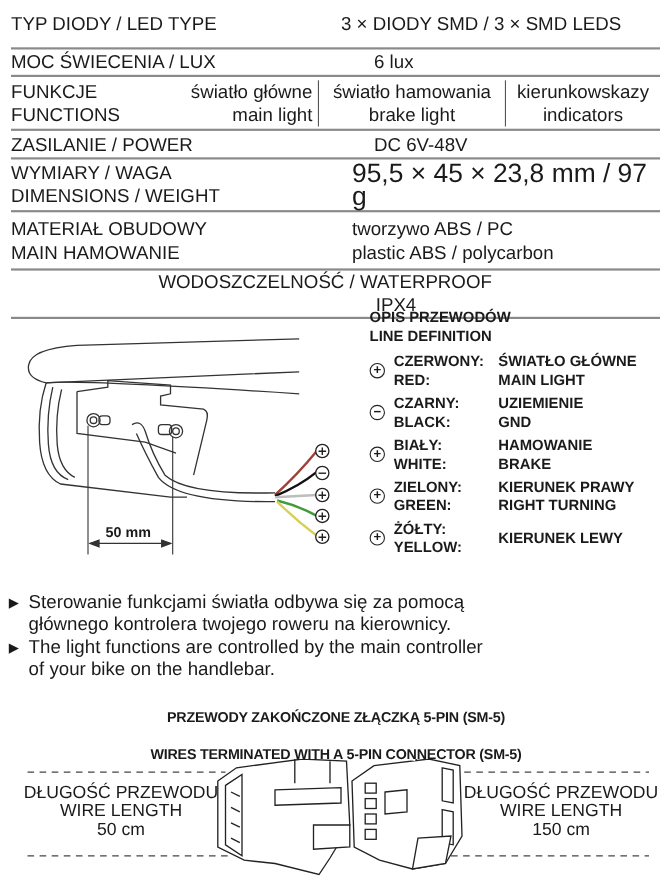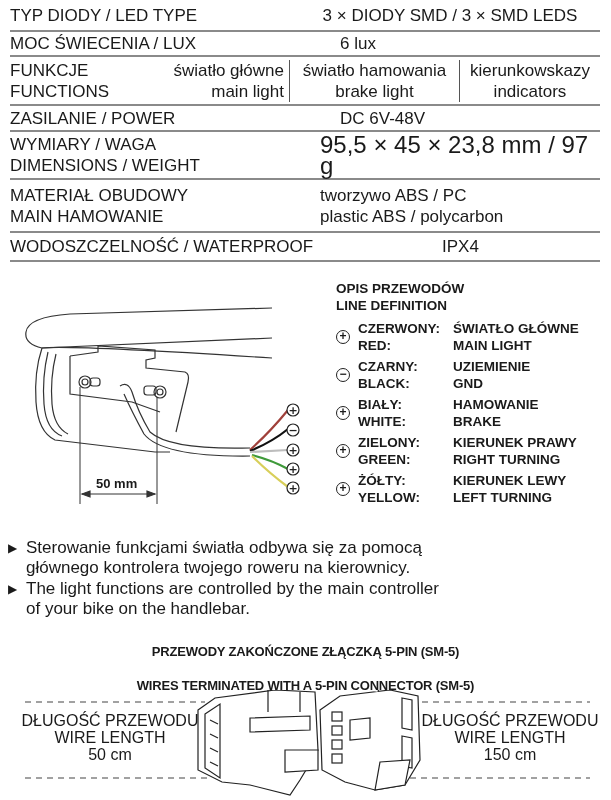--- a/index.html
+++ b/index.html
@@ -3,28 +3,28 @@
 <meta charset="utf-8">
 <style>
   * { box-sizing: border-box; margin: 0; padding: 0; }
   html, body { width: 611px; height: 800px; background: #ffffff; overflow: hidden; }
   body { font-family: "Liberation Sans", "DejaVu Sans", sans-serif; color: #1a1a1a; position: relative; }
 
   .spec-table { position: absolute; left: 10px; top: 0; width: 590px; }
   .row { display: flex; align-items: center; border-bottom: 2px solid #8a8a8a; font-size: 17px; line-height: 21px; }
   .row .lbl { flex: 0 0 auto; }
   .row .val { flex: 1; text-align: left; }
-  .r1 { height: 32px; }
+  .r1 { height: 45px; }
   .r2 { height: 25px; }
   .r3 { height: 49px; }
   .r4 { height: 26px; }
   .r5 { height: 48px; }
   .r6 { height: 53px; }
-  .r7 { height: 29px; }
-  .r1 .val { text-align: center; padding-right: 10px; }
+  .r7 { height: 44px; flex-direction: column; }
+  .r1 .val { text-align: left; padding-right: 10px; }
   .r1 .lbl { width: 300px; }
   .r2 .lbl, .r4 .lbl, .r5 .lbl, .r6 .lbl, .r7 .lbl { width: 310px; }
   .r7 .lbl { width: 322px; }
   .r7 .val { text-align: left; padding-left: 110px; }
   .r2 .val { padding-left: 20px; }
   .r4 .val { padding-left: 20px; }
   .r5 .val { font-size: 24px; }
   .twoline { display: flex; flex-direction: column; }
   .funcs { display: flex; flex: 1; }
   .r3 .lbl { width: 140px; }
@@ -227,21 +227,20 @@
   <div class="wire">
     <div class="sym">
         <span>+</span>
       </div>
     <div class="names twoline">
         <span>ŻÓŁTY:</span>
         <span>YELLOW:</span>
       </div>
     <div class="meaning twoline">
         <span>KIERUNEK LEWY</span>
-        <span>LEFT TURNING</span>
       </div>
   </div>
 </div>
 
 <div class="notes">
   <div class="note">
     <span class="tri">▶</span>
     <div class="twoline">
         <span>Sterowanie funkcjami światła odbywa się za pomocą</span>
         <span>głównego kontrolera twojego roweru na kierownicy.</span>

